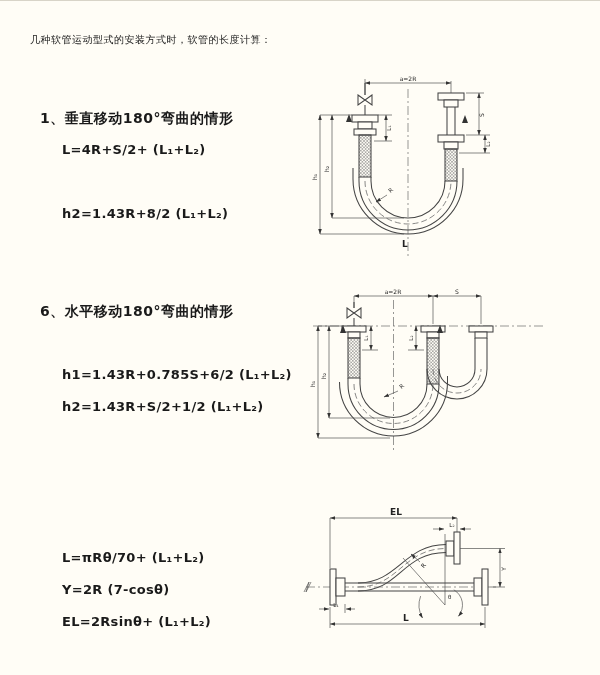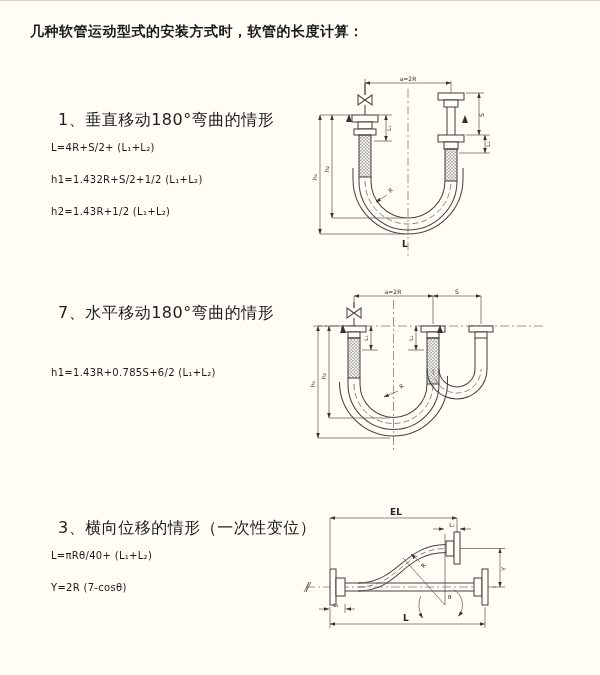--- a/index.html
+++ b/index.html
@@ -7,31 +7,31 @@
     position:relative;
     width:600px;height:675px;
     margin:0 auto;
     background:#fffdf6;
     border-top:1px solid #d8d4c8;
     font-family:"DejaVu Sans","Liberation Sans",sans-serif;
     color:#1a1a1a;
     overflow:hidden;
   }
   .doc-title{
-    position:absolute;left:30px;top:22px;
+    position:absolute;left:30px;top:32px;
+    font-size:10px;font-weight:400;letter-spacing:0.5px;
+  }
+  .sec-heading{
+    position:absolute;left:40px;
     font-size:14px;font-weight:700;letter-spacing:0.5px;
-  }
-  .sec-heading{
-    position:absolute;left:58px;
-    font-size:16px;font-weight:400;letter-spacing:0.5px;
     white-space:nowrap;
   }
   .formula{
-    position:absolute;left:51px;
-    font-size:10px;font-weight:400;letter-spacing:0.3px;
+    position:absolute;left:62px;
+    font-size:13px;font-weight:700;letter-spacing:0.3px;
     white-space:nowrap;
   }
   svg{position:absolute;overflow:visible;}
   svg text{
     font-family:"DejaVu Sans","Liberation Sans",sans-serif;
     fill:#222;
   }
   .geo{stroke:#454545;stroke-width:1.05;fill:none;}
   .geo-f{stroke:#454545;stroke-width:1.05;fill:#fffdf6;}
   .dim{stroke:#555;stroke-width:0.7;fill:none;}
@@ -56,22 +56,21 @@
       <marker id="arr" viewBox="0 0 10 10" refX="9.5" refY="5" markerWidth="7.5" markerHeight="7.5" orient="auto-start-reverse">
         <path d="M0,1.6 L10,5 L0,8.4 z" fill="#333"></path>
       </marker>
     </defs>
   </svg>
 
   <div class="doc-title">几种软管运动型式的安装方式时，软管的长度计算：</div>
 
   <div class="sec-heading" style="top:109px">1、垂直移动180°弯曲的情形</div>
   <div class="formula" style="top:141px">L=4R+S/2+ (L₁+L₂)</div>
-  <div class="formula" style="top:173px">h1=1.432R+S/2+1/2 (L₁+L₂)</div>
-  <div class="formula" style="top:205px">h2=1.43R+1/2 (L₁+L₂)</div>
+  <div class="formula" style="top:205px">h2=1.43R+8/2 (L₁+L₂)</div>
 
   <svg style="left:308px;top:68px" width="280" height="195" viewBox="0 0 280 195">
 
     <line class="cl" x1="100" y1="20" x2="100" y2="188"></line>
 
     <g>
       <line class="dim" x1="57" y1="10" x2="57" y2="26"></line>
       <line class="dim" x1="143" y1="12" x2="143" y2="24"></line>
       <line class="dim" x1="57" y1="14" x2="143" y2="14" marker-start="url(#arr)" marker-end="url(#arr)"></line>
       <text class="dtxt" x="100" y="11.5" text-anchor="middle">a=2R</text>
@@ -146,22 +145,23 @@
     </g>
     <g>
       <line class="dim" x1="24" y1="149" x2="96" y2="149"></line>
       <line class="dim" x1="24" y1="46" x2="24" y2="149" marker-start="url(#arr)" marker-end="url(#arr)"></line>
       <text class="dtxt" transform="rotate(-90 21,100)" x="21" y="100" text-anchor="middle">h₂</text>
     </g>
 
     <text class="dtxt-l" x="94" y="178">L</text>
   </svg>
 
-  <div class="sec-heading" style="top:302px">7、水平移动180°弯曲的情形</div>
+  <div class="sec-heading" style="top:302px">6、水平移动180°弯曲的情形</div>
   <div class="formula" style="top:366px">h1=1.43R+0.785S+6/2 (L₁+L₂)</div>
+  <div class="formula" style="top:398px">h2=1.43R+S/2+1/2 (L₁+L₂)</div>
 
   <svg style="left:308px;top:283px" width="290" height="175" viewBox="0 0 290 175">
     <line class="cl" x1="85.5" y1="16" x2="85.5" y2="168"></line>
     <line class="cl" x1="5" y1="42" x2="235" y2="42"></line>
 
     <g>
       <line class="dim" x1="46" y1="12" x2="46" y2="24"></line>
       <line class="dim" x1="125" y1="12" x2="125" y2="40"></line>
       <line class="dim" x1="173" y1="12" x2="173" y2="40"></line>
       <line class="dim" x1="46" y1="12" x2="125" y2="12" marker-start="url(#arr)" marker-end="url(#arr)"></line>
@@ -236,23 +236,23 @@
       <line class="dim" x1="10" y1="42" x2="10" y2="154" marker-start="url(#arr)" marker-end="url(#arr)"></line>
       <text class="dtxt" transform="rotate(-90 7,100)" x="7" y="100" text-anchor="middle">h₁</text>
     </g>
     <g>
       <line class="dim" x1="21" y1="134" x2="82" y2="134"></line>
       <line class="dim" x1="21" y1="42" x2="21" y2="134" marker-start="url(#arr)" marker-end="url(#arr)"></line>
       <text class="dtxt" transform="rotate(-90 18,92)" x="18" y="92" text-anchor="middle">h₂</text>
     </g>
   </svg>
 
-  <div class="sec-heading" style="top:517px">3、横向位移的情形（一次性变位）</div>
-  <div class="formula" style="top:549px">L=πRθ/40+ (L₁+L₂)</div>
+  <div class="formula" style="top:549px">L=πRθ/70+ (L₁+L₂)</div>
   <div class="formula" style="top:581px">Y=2R (7-cosθ)</div>
+  <div class="formula" style="top:613px">EL=2Rsinθ+ (L₁+L₂)</div>
 
   <svg style="left:300px;top:505px" width="300" height="140" viewBox="0 0 300 140">
 
     <line class="cl" x1="6" y1="81" x2="196" y2="81"></line>
     <polyline class="dim" points="4,86 9,76 6,86 11,76"></polyline>
 
     <g>
       <line class="dim" x1="30" y1="12" x2="30" y2="62"></line>
       <line class="dim" x1="157" y1="12" x2="157" y2="26"></line>
       <line class="dim" x1="30" y1="12" x2="157" y2="12" marker-start="url(#arr)" marker-end="url(#arr)"></line>

